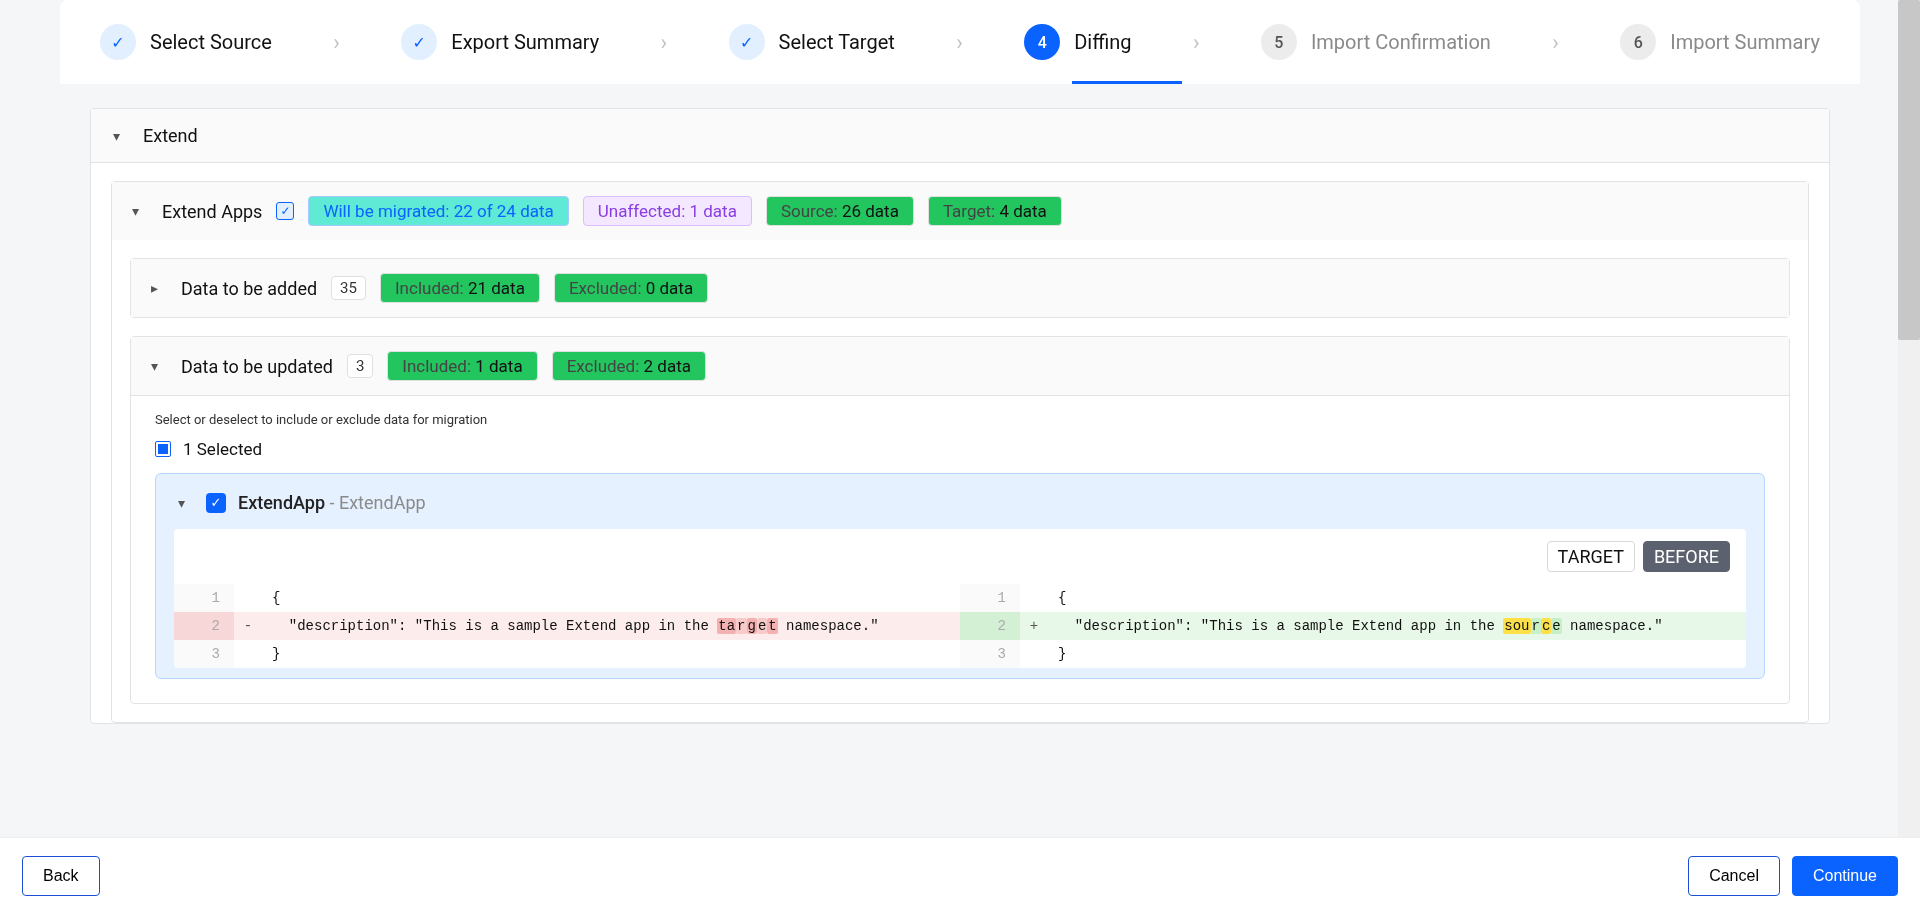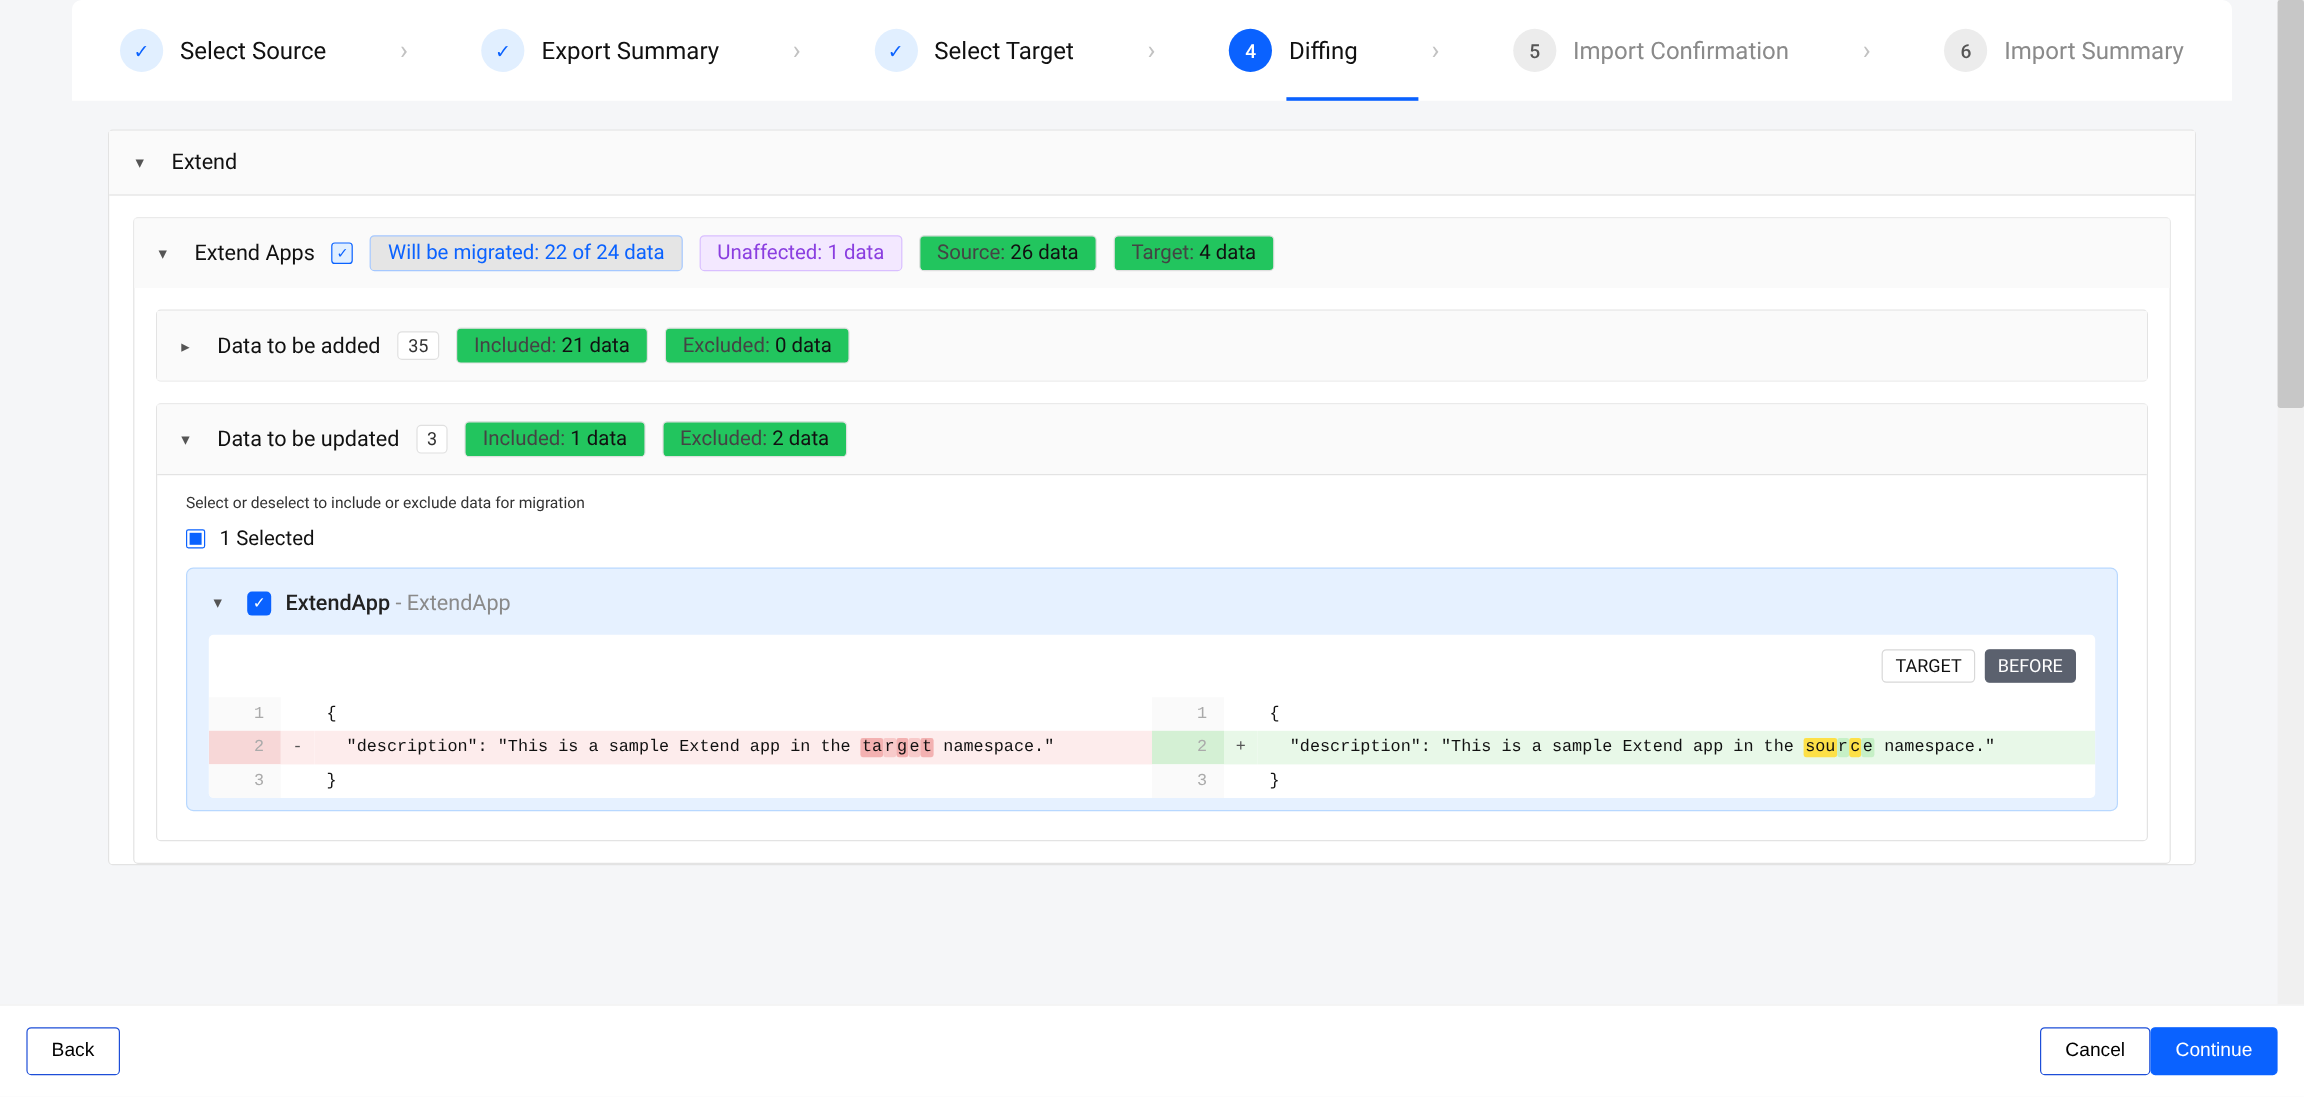--- a/index.html
+++ b/index.html
@@ -80,21 +80,21 @@
     display:flex;align-items:center;justify-content:center;
     background:#e1efff;color:#0a62ff;font-size:12px;
   }
   .pill {
     padding: 4px 14px;
     border: 1px solid #e0e0e0;
     border-radius: 4px;
     background:#22c55e;
     font-size: 17px;
   }
-  .pill.blue { background:#e5e5e5; border-color:#a5c8ff; }
+  .pill.blue { background:#5eead4; border-color:#a5c8ff; }
   .pill.purple { background:#f3e8ff; border-color:#d9bfff; }
   .pill .cat-label { color:#444; }
   .pill .cat-val { color:#111; }
   .pill.blue .cat-label, .pill.blue .cat-val { color:#0a62ff; }
   .pill.purple .cat-label, .pill.purple .cat-val { color:#8a3ee0; }
 
   .count-badge {
     padding: 2px 8px;
     border: 1px solid #e0e0e0;
     border-radius: 4px;
@@ -166,21 +166,21 @@
   }
   .diff-labels {
     display:flex;
     padding: 12px 16px;
   }
   .diff-col { flex: 1; display:flex; justify-content:flex-end; gap:8px; }
   .tag {
     padding: 4px 10px;
     border: 1px solid #d8d8d8;
     border-radius: 4px;
-    font-size: 15px;
+    font-size: 18px;
     font-family: -apple-system, BlinkMacSystemFont, "Segoe UI", Roboto, sans-serif;
   }
   .tag.dark { background:#5b616e;color:#fff;border-color:#5b616e; }
 
   .diff-row { display:flex; }
   .diff-side { flex:1; display:flex; }
   .gutter {
     width:60px; text-align:right; padding: 6px 14px; color:#aaa;
     background:#fafafa;
   }
@@ -205,21 +205,21 @@
   }
   .btn {
     padding: 10px 20px;
     border: 1px solid #1d4ed8;
     background: #fff;
     border-radius: 4px;
     font-size: 16px;
     cursor:pointer;
   }
   .btn.primary { background:#0a62ff; color:#fff; border-color:#0a62ff; }
-  .footer-right { display:flex; }
+  .footer-right { display:flex; gap:12px; }
 
   
   .fake-scroll {
     position:absolute; top:0; right:0; width:22px; height:860px; background:#f0f0f0;
   }
   .fake-scroll-thumb {
     position:absolute; top:0; right:0; width:22px; height:340px; background:#c7c7c7;
     border-radius: 2px;
   }
 </style>

